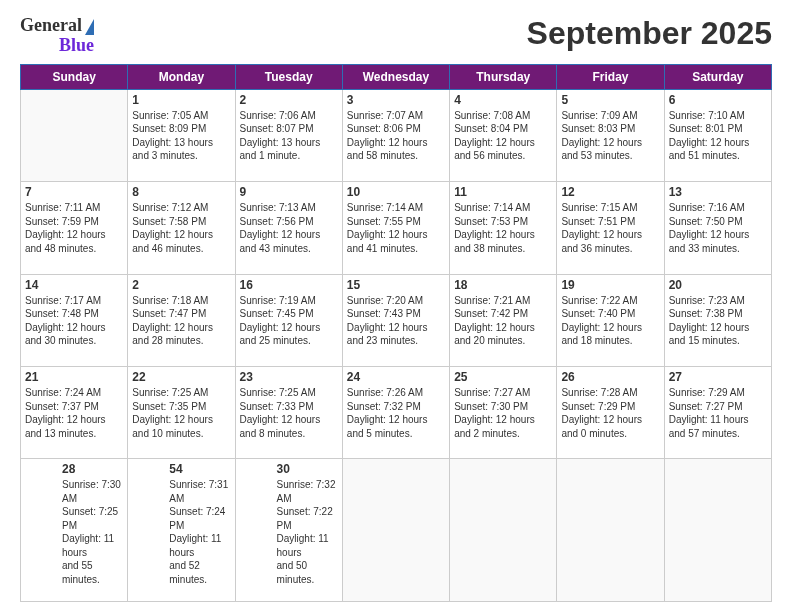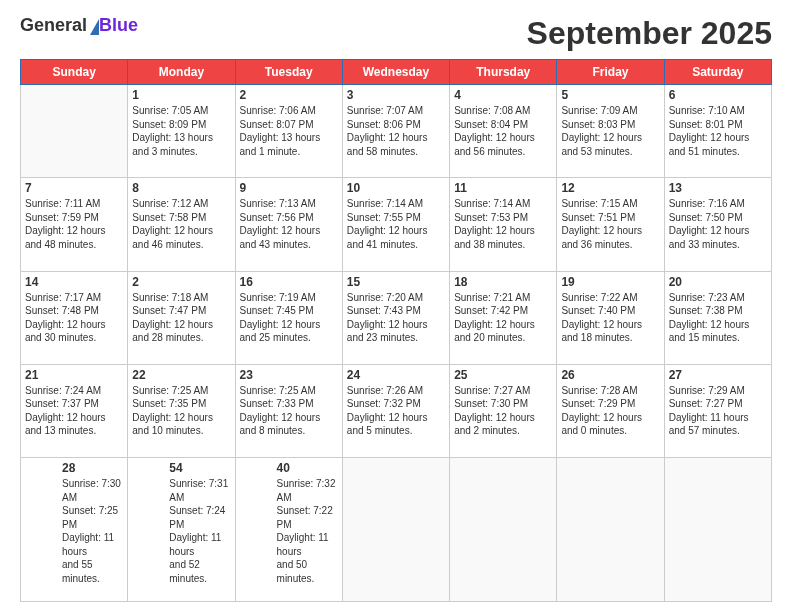--- a/index.html
+++ b/index.html
@@ -18,21 +18,23 @@
       flex-direction: column;
     }
     .header-area {
       display: flex;
       justify-content: space-between;
       align-items: flex-start;
       margin-bottom: 8px;
     }
     .logo {
       display: flex;
+      flex-direction: column;
       align-items: flex-end;
+      font-family: Liberation Serif, serif;
     }
     .logo-general {
       font-size: 18px;
       font-weight: bold;
       color: #333;
       line-height: 1.1;
     }
     .logo-blue {
       font-size: 18px;
       font-weight: bold;
@@ -57,21 +59,21 @@
       color: #555;
     }
     .calendar {
       flex: 1;
       border: 1px solid #ccc;
       border-collapse: collapse;
       width: 100%;
       table-layout: fixed;
     }
     .calendar th {
-      background: #ef4444;
+      background: #701a75;
       color: #fff;
       font-size: 12px;
       font-weight: bold;
       text-align: center;
       padding: 5px 3px;
       border: 1px solid #2e6db4;
     }
     .calendar td {
       vertical-align: top;
       border: 1px solid #ccc;
@@ -253,21 +255,21 @@
         <tr class="last-row">
           <td>
             <span class="day-num">28</span>
             <div class="cell-text">Sunrise: 7:30 AM<br>Sunset: 7:25 PM<br>Daylight: 11 hours<br>and 55 minutes.</div>
           </td>
           <td>
             <span class="day-num">54</span>
             <div class="cell-text">Sunrise: 7:31 AM<br>Sunset: 7:24 PM<br>Daylight: 11 hours<br>and 52 minutes.</div>
           </td>
           <td>
-            <span class="day-num">40</span>
+            <span class="day-num">30</span>
             <div class="cell-text">Sunrise: 7:32 AM<br>Sunset: 7:22 PM<br>Daylight: 11 hours<br>and 50 minutes.</div>
           </td>
           <td class="empty-cell"></td>
           <td class="empty-cell"></td>
           <td class="empty-cell"></td>
           <td class="empty-cell"></td>
         </tr>
       </tbody>
   </table>
 </div>

